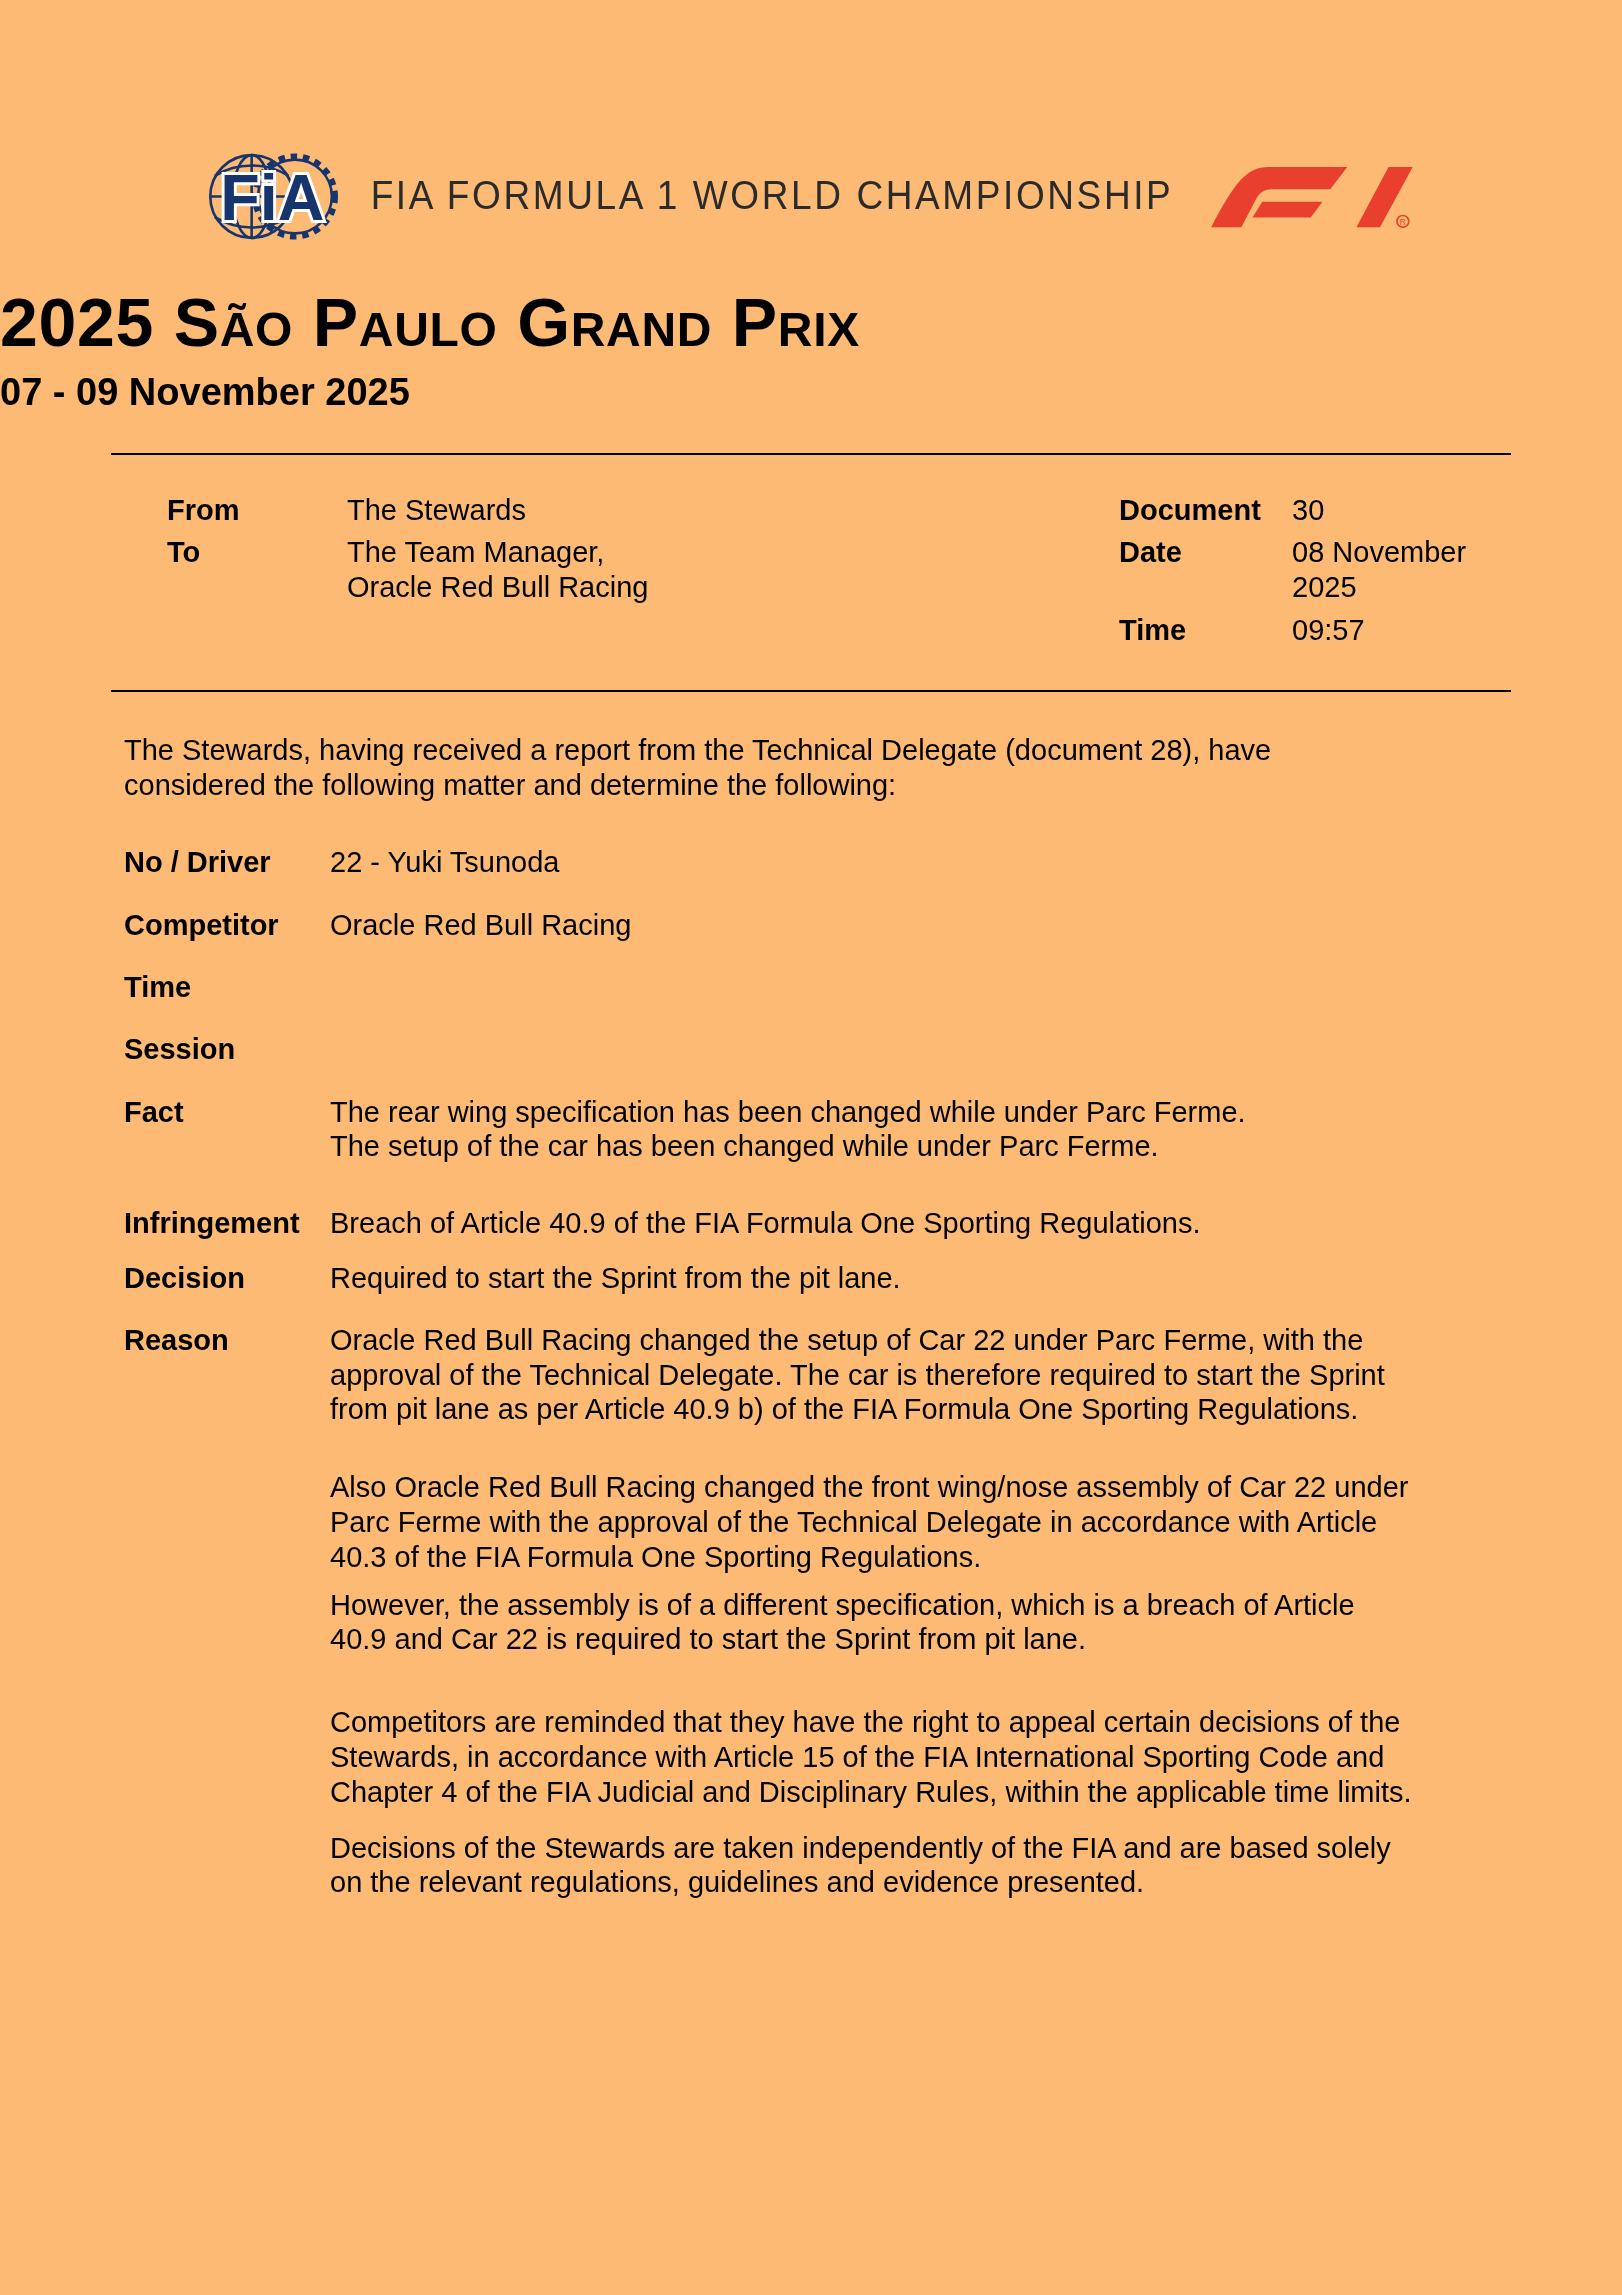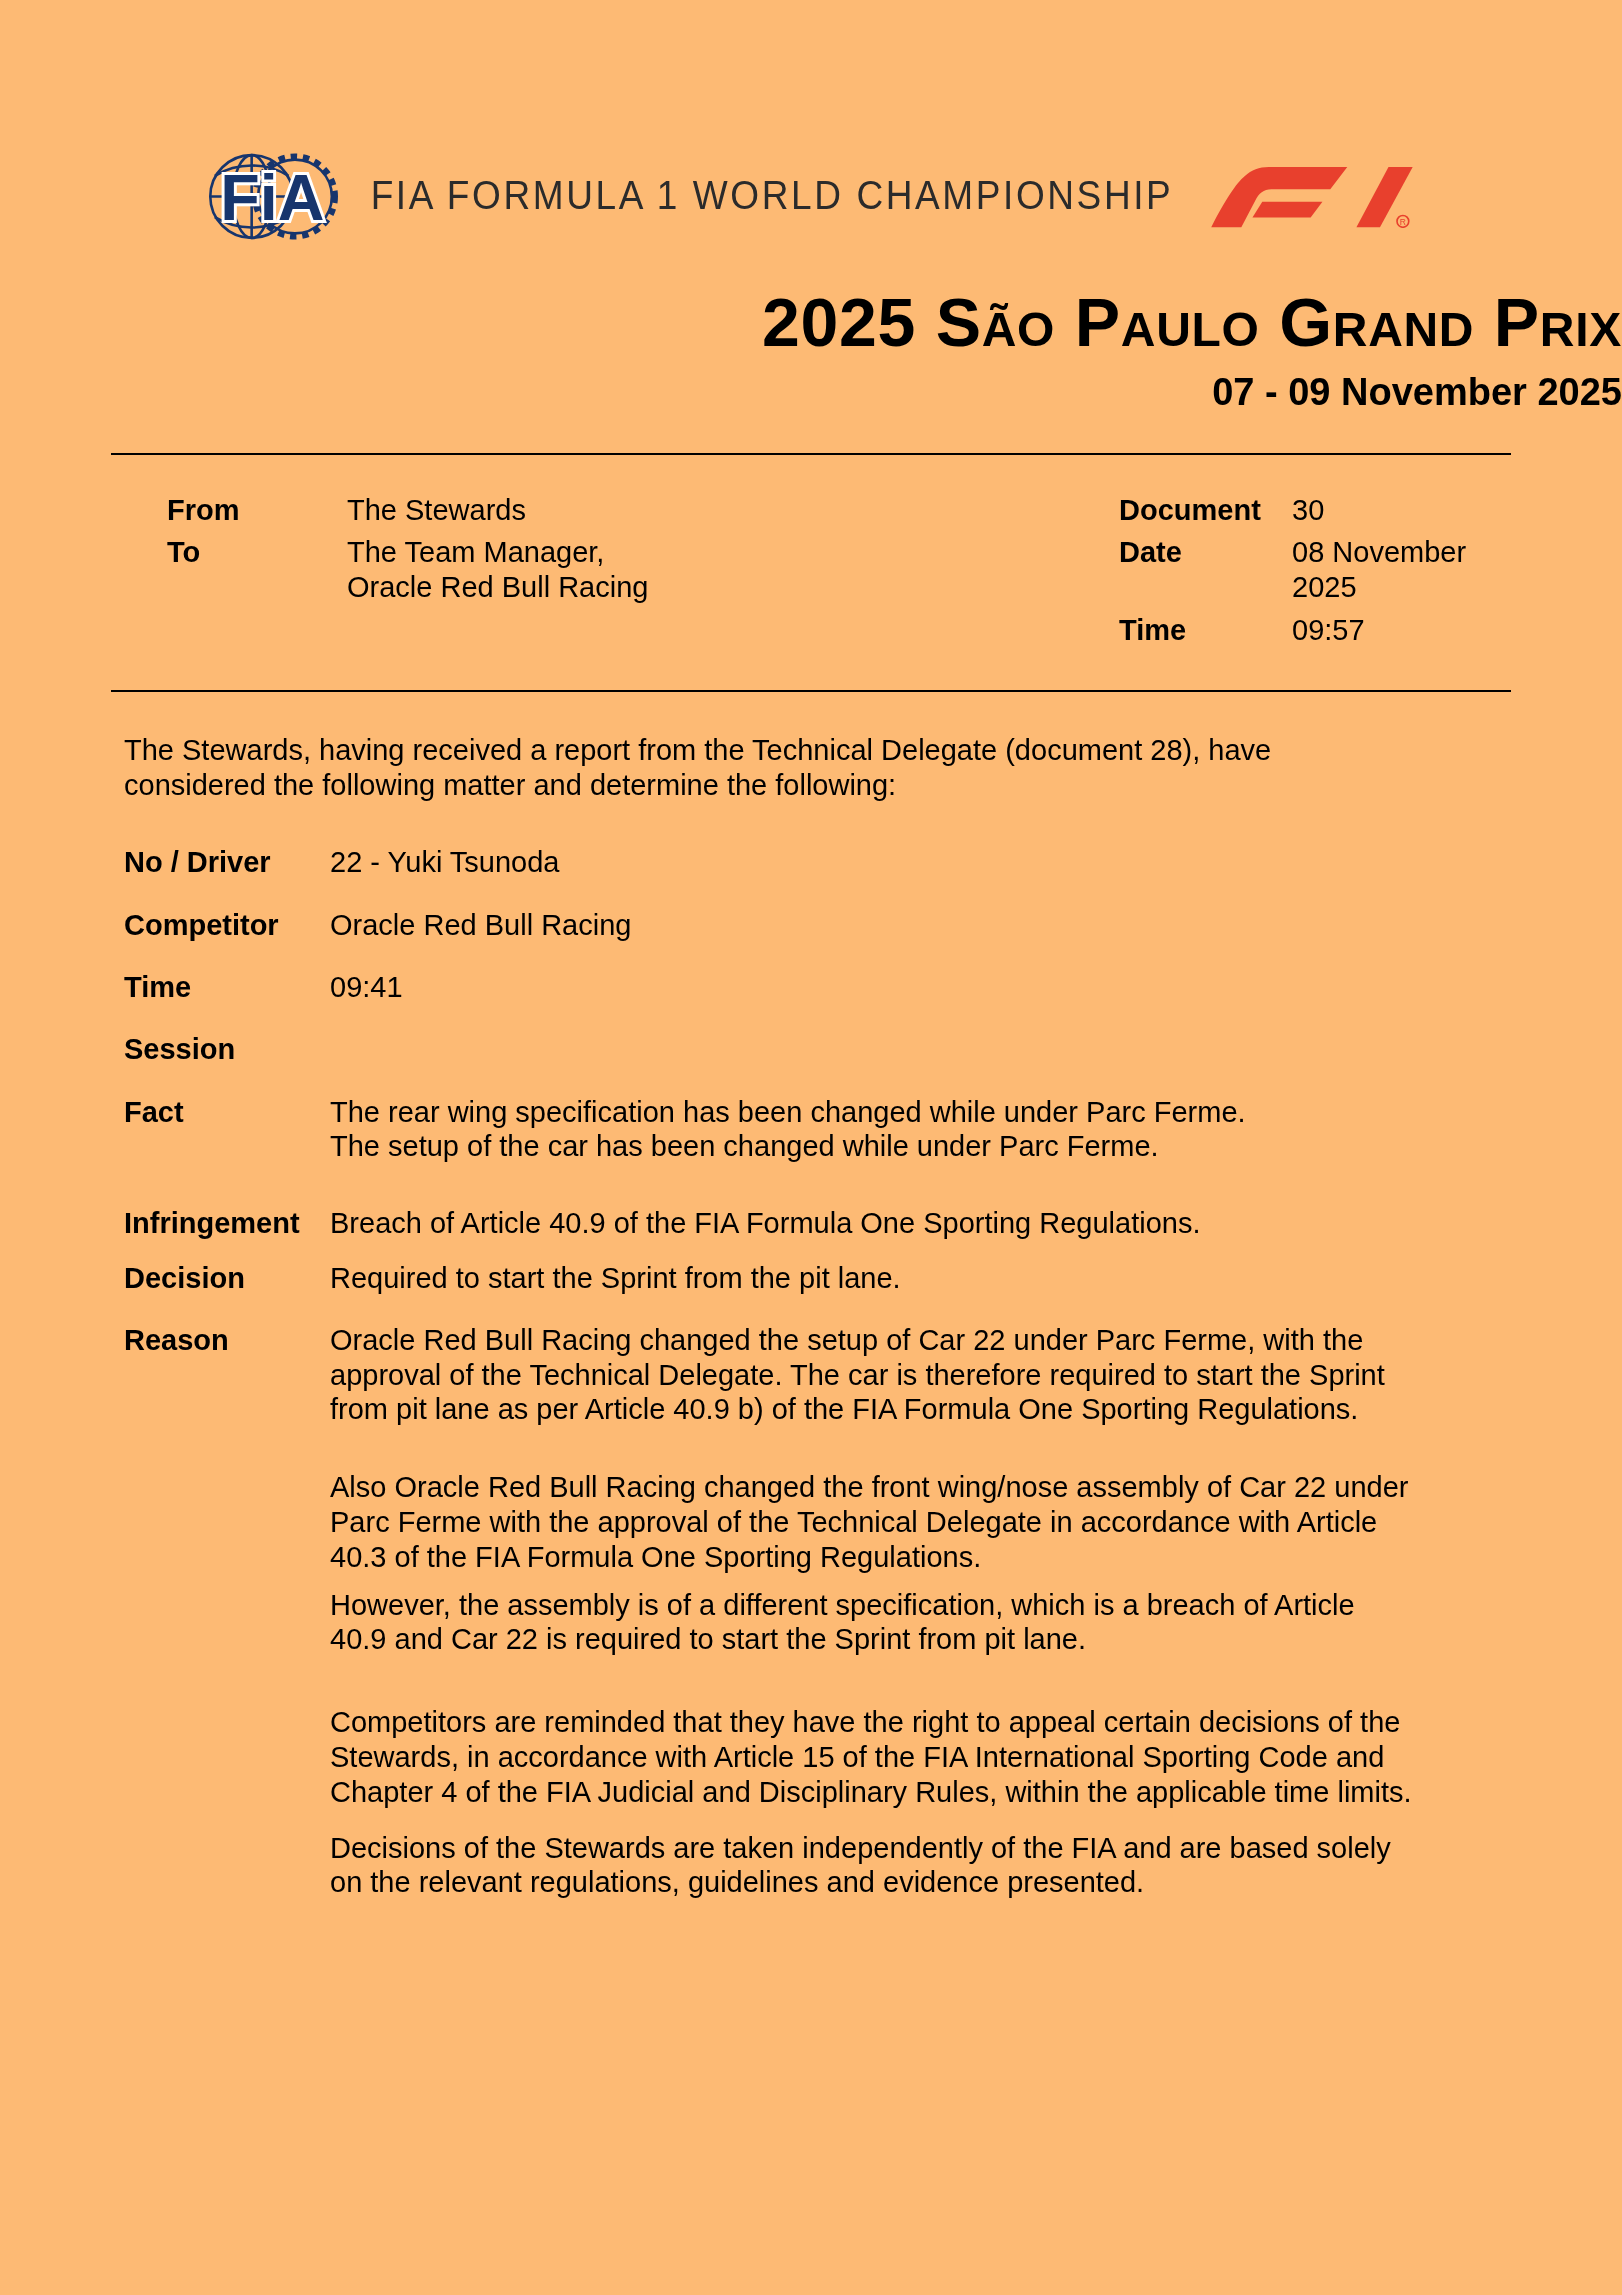--- a/index.html
+++ b/index.html
@@ -25,21 +25,21 @@
   .championship {
     font-size: 37px;
     letter-spacing: 2.6px;
     color: #2b2b2b;
     white-space: nowrap;
     transform: scaleY(1.12);
     font-weight: 400;
   }
   .f1-logo { width: 208px; height: 63px; flex: 0 0 auto; }
   
-  .title-block { text-align: right; margin-top: 43px; }
+  .title-block { text-align: left; margin-top: 43px; }
   .gp-title {
     margin: 0;
     font-size: 68px;
     font-weight: bold;
     font-variant: small-caps;
     letter-spacing: 0.7px;
     line-height: 1;
   }
   .gp-dates { margin-top: 14px; font-size: 38px; font-weight: bold; }
   
@@ -146,21 +146,20 @@
       <div class="dvalue">22 - Yuki Tsunoda</div>
     </div>
 
     <div class="drow">
       <div class="dlabel">Competitor</div>
       <div class="dvalue">Oracle Red Bull Racing</div>
     </div>
 
     <div class="drow">
       <div class="dlabel">Time</div>
-      <div class="dvalue">09:41</div>
     </div>
 
     <div class="drow">
       <div class="dlabel">Session</div>
     </div>
 
     <div class="drow">
       <div class="dlabel">Fact</div>
       <div class="dvalue">
         <p class="reason-p fact-p2">The rear wing specification has been changed while under Parc Ferme.</p>

